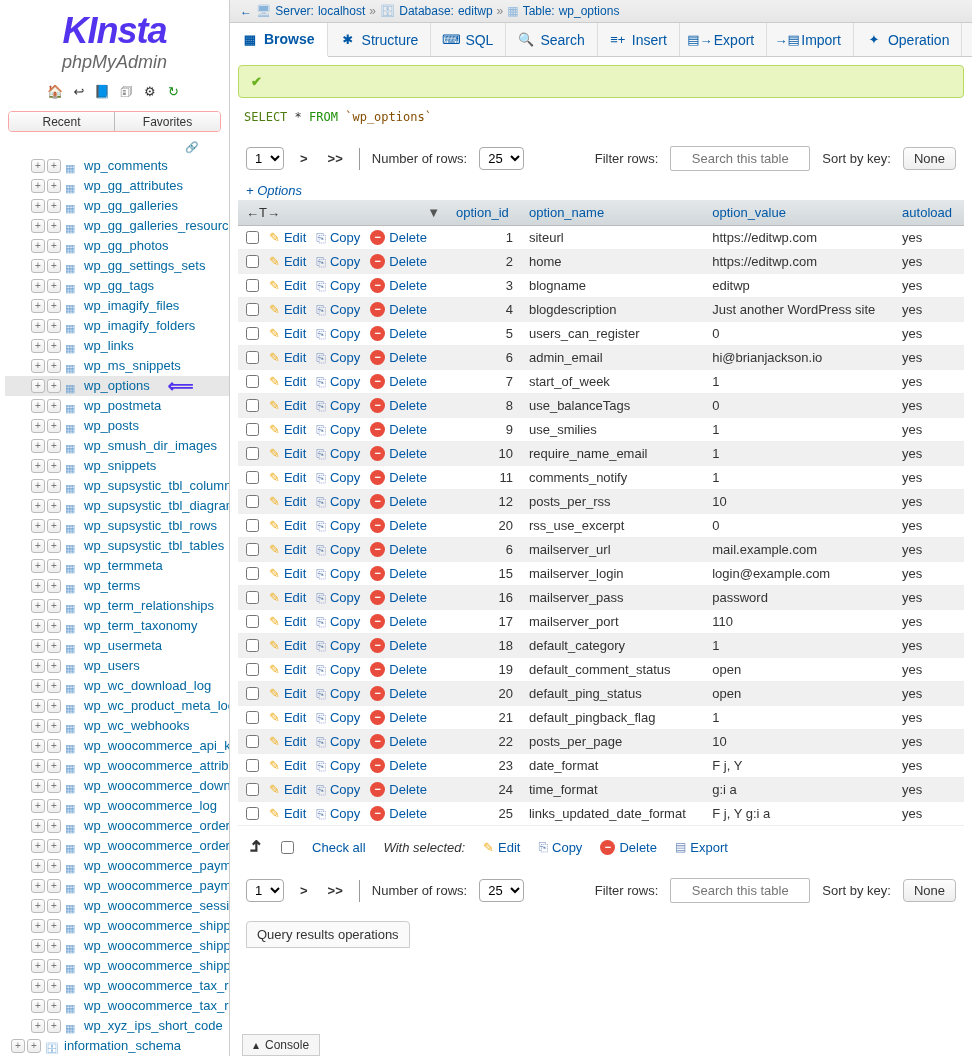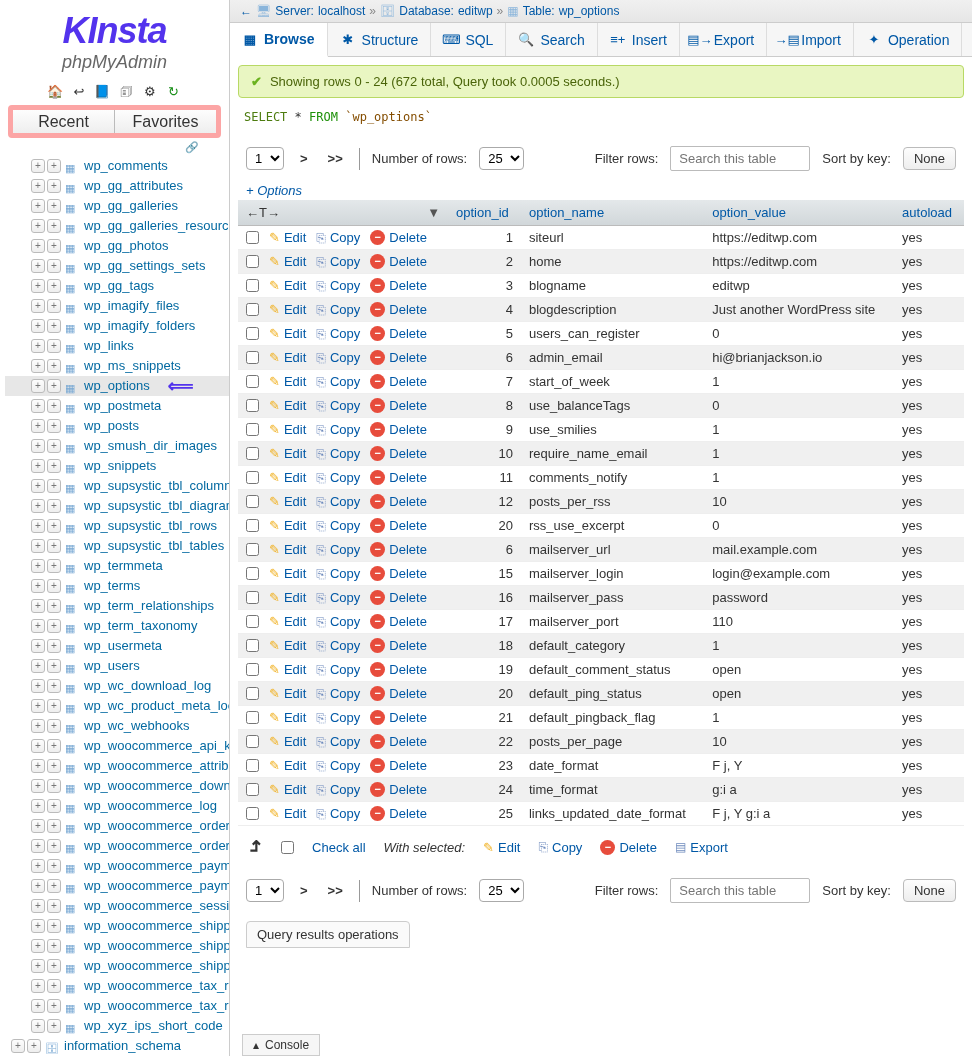--- a/index.html
+++ b/index.html
@@ -6,21 +6,21 @@
 body { font-family: sans-serif; font-size: 13px; color: #333; overflow: hidden; }
 .app { display: flex; width: 972px; height: 1056px; }
 
 
 .sidebar { width: 230px; background: #fff; border-right: 1px solid #ccc; overflow-y: auto; flex-shrink: 0; display: flex; flex-direction: column; }
 .logo { padding: 10px 20px 5px; text-align: center; }
 .logo-text { font-size: 36px; font-weight: 900; color: #5333ed; font-style: italic; letter-spacing: -1px; }
 .logo-sub { font-size: 18px; color: #666; font-style: italic; }
 .mini-icons { text-align: center; padding: 4px 0; }
 .mini-icons span { display: inline-block; width: 16px; height: 16px; margin: 0 2px; font-size: 13px; }
-.tabs-nav { display: flex; border: 5px solid #fca5a5; border-radius: 4px; margin: 1px 8px; overflow: hidden; font-size: 16px; }
+.tabs-nav { display: flex; border: 1px solid #fca5a5; border-radius: 4px; margin: 7px 8px; overflow: hidden; font-size: 12px; }
 .tabs-nav div { flex: 1; padding: 3px 6px; text-align: center; background: linear-gradient(#fdfdfd,#eee); cursor: pointer; }
 .tabs-nav div:first-child { border-right: 1px solid #bbb; }
 .link-icon-row { text-align: right; padding: 2px 30px 2px 0; color: #aaa; font-size: 11px; }
 .tree { padding: 0 0 10px 5px; overflow-y: auto; }
 .tree-item { display: flex; align-items: center; padding: 1px 0 1px 26px; white-space: nowrap; cursor: pointer; line-height: 18px; }
 .tree-item.root { padding-left: 6px; }
 .expand-btn { width: 14px; height: 14px; border: 1px solid #bbb; border-radius: 3px; background: linear-gradient(#fdfdfd,#eee); display: inline-flex; align-items: center; justify-content: center; font-size: 10px; color: #777; margin-right: 2px; flex-shrink: 0; line-height: 1; }
 .tree-icon { width: 16px; height: 14px; display: inline-block; margin: 0 3px 0 2px; font-size: 11px; color: #76a7d3; flex-shrink: 0; }
 .tree-item span.lbl { color: #0369a1; }
 .tree-item.highlighted { background: #e7e7e7; }
@@ -43,21 +43,21 @@
 .check-icon { color: #6bb21f; font-weight: bold; }
 .sql-display { font-family: monospace; font-size: 12px; padding: 4px 6px 12px; color: #333; }
 .kw1 { color: #4d7c0f; }
 .kw2 { color: #1d9008; margin-top: 32px; }
 .kw3 { color: #844d00; }
 
 .controls-row { display: flex; align-items: center; gap: 12px; padding: 10px 8px; font-size: 13px; }
 select { font-size: 13px; padding: 2px 4px; border: 1px solid #aaa; border-radius: 4px; background: #fff; }
 .page-btn { font-weight: bold; color: #333; cursor: pointer; padding: 0 4px; }
 .divider-v { width: 1px; height: 22px; background: #999; }
-input[type=text].filter { border: 1px solid #bbb; padding: 4px 8px; font-size: 13px; width: 140px; border-radius: 2px; }
+input[type=text].filter { border: 1px solid #bbb; padding: 4px 8px; font-size: 13px; width: 140px; border-radius: 2px; text-align: center; }
 .sort-btn { border: 1px solid #bbb; border-radius: 4px; padding: 3px 10px; background: linear-gradient(#fdfdfd,#eee); cursor: pointer; }
 
 .options-link { color: #0058a6; padding: 2px 8px; cursor: pointer; font-size: 13px; font-style: italic; }
 
 table.data { width: 100%; border-collapse: collapse; font-size: 13px; }
 table.data th { background: linear-gradient(#e4e8ea,#d1d7da); border-bottom: 1px solid #bbb; padding: 5px 8px; text-align: left; font-weight: normal; color: #0058a6; cursor: pointer; }
 table.data th.actions-th { color: #333; width: 210px; }
 table.data th .sort-ind { color: #555; float: right; }
 table.data td { padding: 4px 8px; border-bottom: 1px solid #eee; vertical-align: middle; }
 table.data tr:nth-child(even) td { background: #f0f0f0; }
@@ -430,21 +430,20 @@
         </div>
         <div class="top-tab">
           <span class="tab-icon">✦</span>
           <span>Operation</span>
         </div>
       </div>
 
     <div class="content">
       <div class="success-msg">
         <span class="check-icon">✔</span>
-        <span>Showing rows 0 - 24 (672 total, Query took 0.0005 seconds.)</span>
       </div>
       <div class="sql-display">
         <span class="kw1">SELECT</span>
         <span>*</span>
         <span class="kw2">FROM</span>
         <span class="kw3">`wp_options`</span>
       </div>
 
       <div class="controls-row">
         <select><option>1</option></select>

